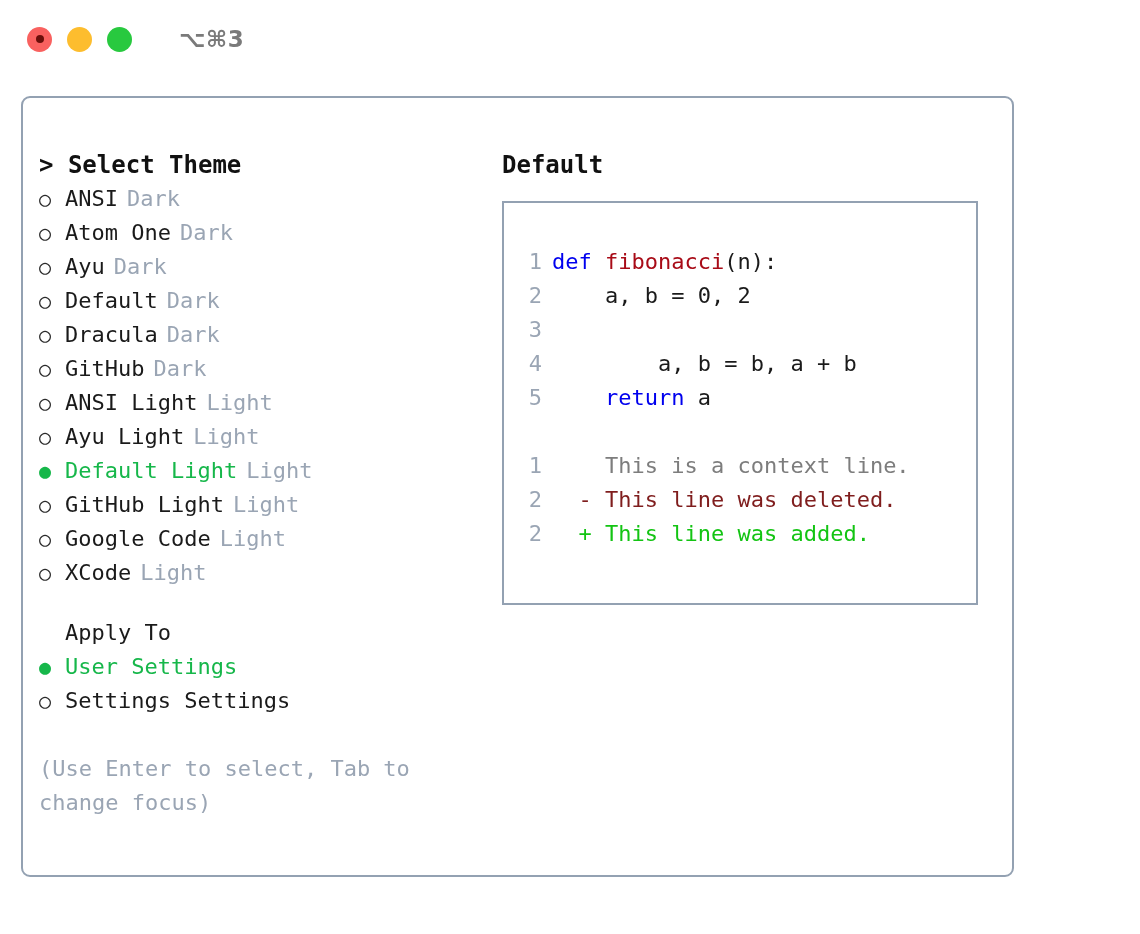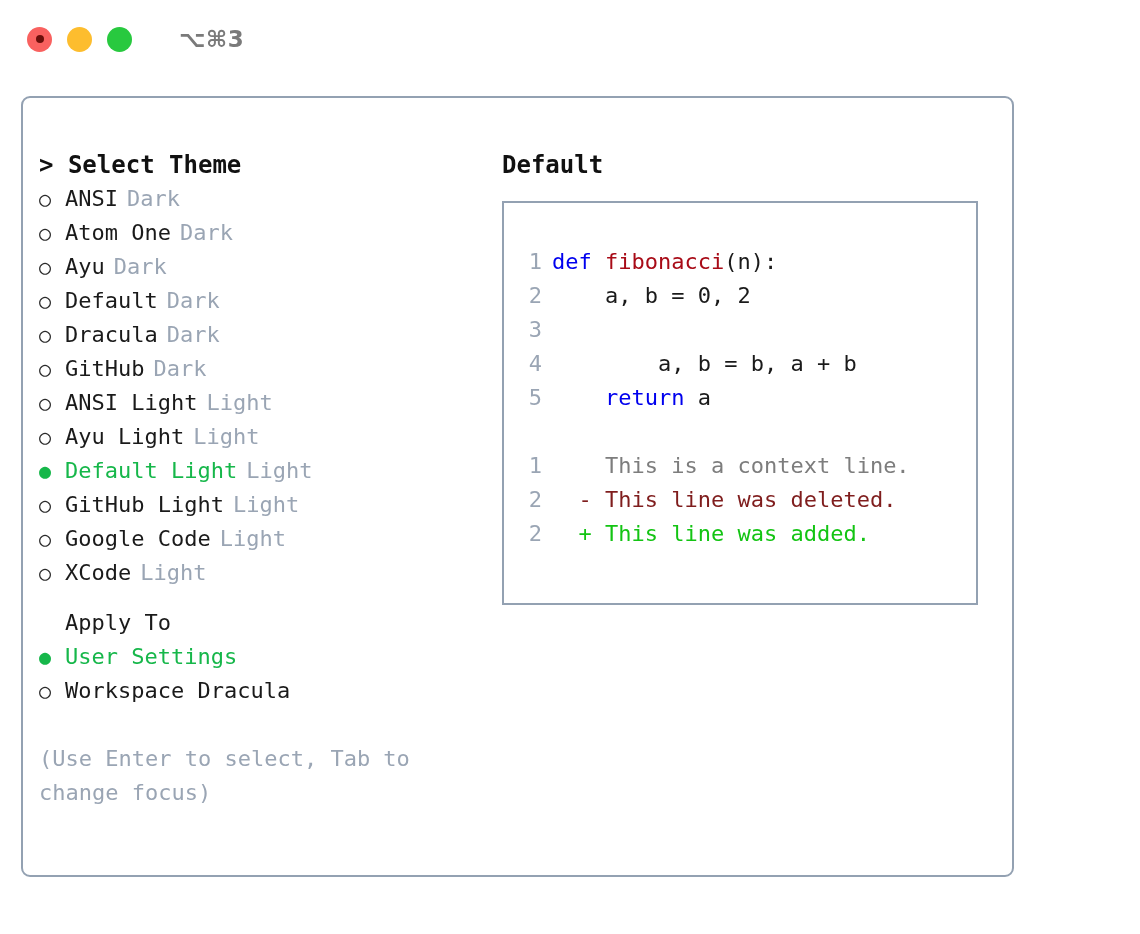--- a/index.html
+++ b/index.html
@@ -100,21 +100,21 @@
     line-height: 34px;
   }
   .opt-row.selected .bullet { color: #16b74a; }
   .opt-label { color: #1a1a1a; }
   .opt-row.selected .opt-label { color: #16b74a; }
   .opt-tag {
     color: #9aa5b4;
     margin-left: 9px;
   }
 
-  #apply-section { margin-top: 16px; }
+  #apply-section { margin-top: 26px; }
   #apply-to-header {
     font-size: 22px;
     color: #1a1a1a;
     line-height: 34px;
     height: 34px;
     padding-left: 26px;
     white-space: pre;
   }
 
   #hint {
@@ -207,21 +207,21 @@
         <div class="opt-row selected"><span class="bullet">●</span><span class="opt-label">Default Light</span><span class="opt-tag">Light</span></div>
         <div class="opt-row"><span class="bullet">○</span><span class="opt-label">GitHub Light</span><span class="opt-tag">Light</span></div>
         <div class="opt-row"><span class="bullet">○</span><span class="opt-label">Google Code</span><span class="opt-tag">Light</span></div>
         <div class="opt-row"><span class="bullet">○</span><span class="opt-label">XCode</span><span class="opt-tag">Light</span></div>
       </div>
 
     <div id="apply-section">
       <div id="apply-to-header">Apply To</div>
       <div id="apply-options">
           <div class="opt-row selected"><span class="bullet">●</span><span class="opt-label">User Settings</span></div>
-          <div class="opt-row"><span class="bullet">○</span><span class="opt-label">Workspace Dracula</span></div>
+          <div class="opt-row"><span class="bullet">○</span><span class="opt-label">Settings Settings</span></div>
         </div>
     </div>
 
     <div id="hint">(Use Enter to select, Tab to change focus)</div>
   </div>
 
   <div id="preview-panel">
     <div id="preview-header">Default</div>
     <div id="preview-box">
       <div id="code-block">

